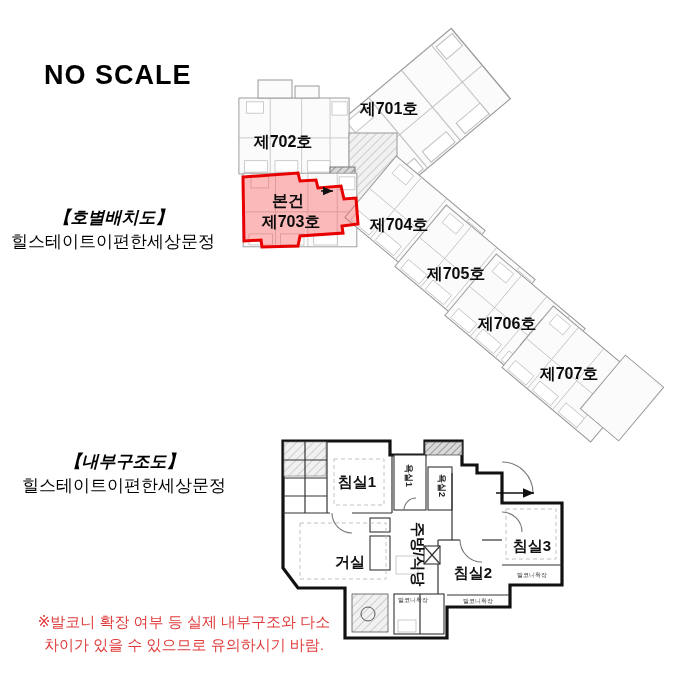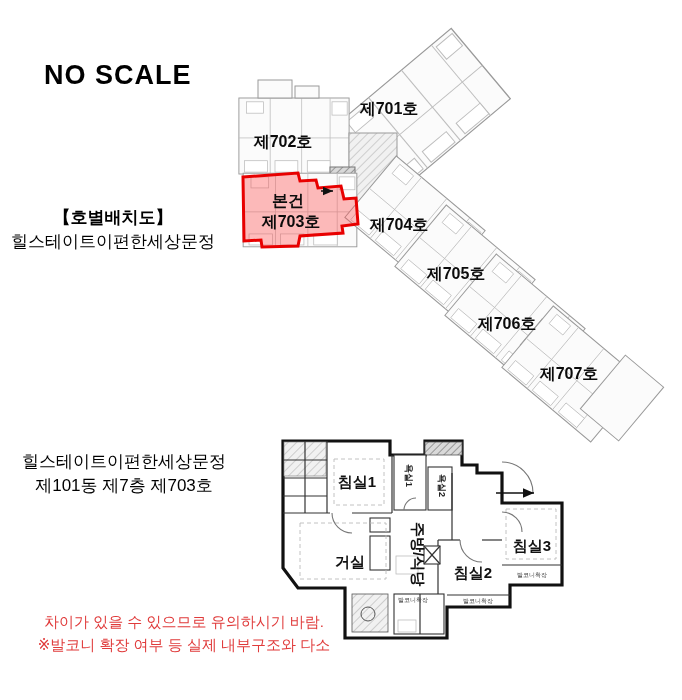--- a/index.html
+++ b/index.html
@@ -3,21 +3,21 @@
 <meta charset="utf-8">
 <style>
   html,body{margin:0;padding:0;}
   body{width:682px;height:700px;background:#ffffff;position:relative;overflow:hidden;
        font-family:"Liberation Sans","DejaVu Sans",sans-serif;color:#000;}
   .txtblock{position:absolute;text-align:center;}
   #no-scale{position:absolute;left:44px;top:60px;font-size:27px;font-weight:bold;letter-spacing:1px;}
   #unit-layout-caption{left:4px;top:206px;width:218px;font-size:17px;line-height:24px;}
   #floor-plan-caption{left:4px;top:450px;width:240px;font-size:17px;line-height:24px;}
   #warning{left:16px;top:610px;width:336px;font-size:15px;line-height:23px;color:#e03b3b;}
-  .cap-title{font-weight:600;}
+  .cap-title{font-weight:600;font-style:italic;}
   svg{position:absolute;left:0;top:0;}
   .blk{fill:#fbfbfb;stroke:#9a9a9a;stroke-width:1;}
   .inn{stroke:#bdbdbd;stroke-width:0.8;fill:none;}
   .innr{fill:#ffffff;stroke:#bdbdbd;stroke-width:0.8;}
   .u{font:bold 16px "Liberation Sans","DejaVu Sans",sans-serif;fill:#0b0b0b;}
   .r{font:bold 15px "Liberation Sans","DejaVu Sans",sans-serif;fill:#111;}
   .rs{font:bold 9px "Liberation Sans","DejaVu Sans",sans-serif;fill:#222;}
   .rt{font:6px "Liberation Sans","DejaVu Sans",sans-serif;fill:#444;}
   .wall{fill:#ffffff;stroke:#111;stroke-width:3.2;stroke-linejoin:miter;}
   .iw{stroke:#333;stroke-width:1.2;fill:none;}
@@ -29,27 +29,27 @@
 <body>
 
 <div id="no-scale">NO SCALE</div>
 
 <div class="txtblock" id="unit-layout-caption">
   <div class="cap-title">【호별배치도】</div>
   <div>힐스테이트이편한세상문정</div>
 </div>
 
 <div class="txtblock" id="floor-plan-caption">
+  <div class="cap-title">【내부구조도】</div>
   <div>힐스테이트이편한세상문정</div>
-  <div>제101동 제7층 제703호</div>
 </div>
 
 <div class="txtblock" id="warning">
+  <div>※발코니 확장 여부 등 실제 내부구조와 다소</div>
   <div>차이가 있을 수 있으므로 유의하시기 바람.</div>
-  <div>※발코니 확장 여부 등 실제 내부구조와 다소</div>
 </div>
 
 <svg width="682" height="700" viewBox="0 0 682 700">
   <defs>
     <pattern id="hatch" width="6" height="6" patternUnits="userSpaceOnUse" patternTransform="rotate(45)">
       <rect width="6" height="6" fill="#f1f1f1"></rect>
         <line x1="0" y1="0" x2="0" y2="6" stroke="#aaa" stroke-width="1"></line>
     </pattern>
     <pattern id="hatchD" width="5" height="5" patternUnits="userSpaceOnUse" patternTransform="rotate(45)">
       <rect width="5" height="5" fill="#d9d9d9"></rect>

